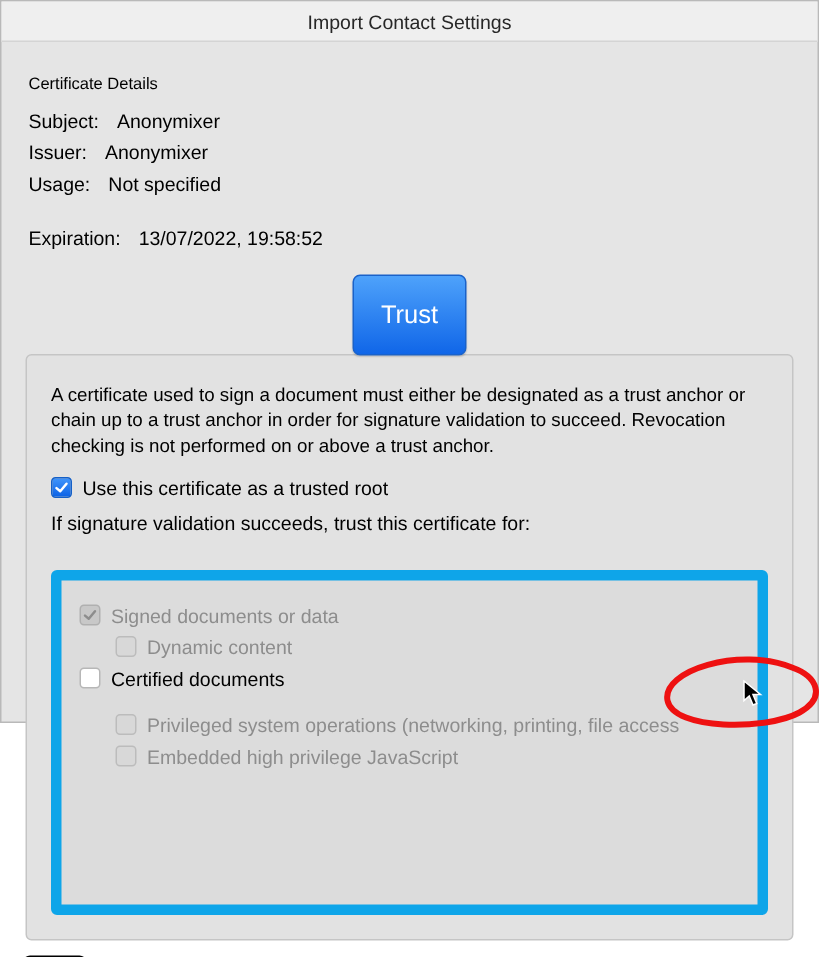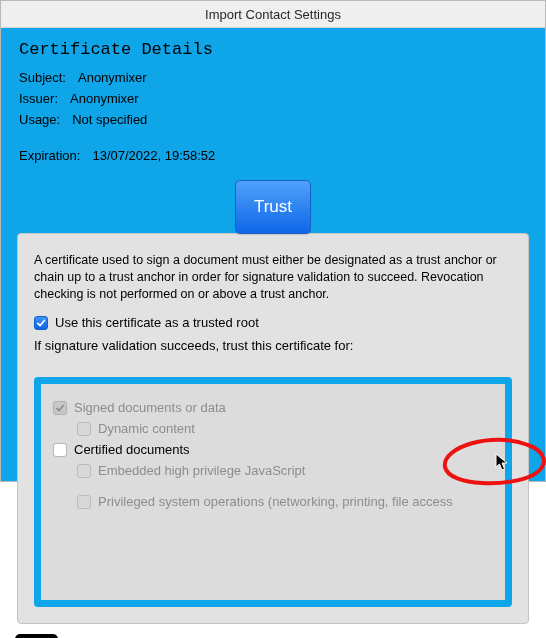--- a/index.html
+++ b/index.html
@@ -9,21 +9,21 @@
     height: 638px;
     font-family: -apple-system, "Helvetica Neue", Arial, sans-serif;
     font-size: 13px;
     color: #000;
     background: #fff;
     overflow: hidden;
   }
   .window {
     width: 546px;
     height: 482px;
-    background: #0ea5e9;
+    background: #e5e5e5;
     border: 1px solid #b9b9b9;
     box-sizing: border-box;
     display: flex;
     flex-direction: column;
     position: relative;
   }
   .titlebar {
     text-align: center;
     font-size: 13px;
     color: #272727;
@@ -31,24 +31,23 @@
     border-bottom: 1px solid #d4d4d4;
     background: #efefef;
   }
   .content {
     flex: 1;
     padding: 10px 16px 0 16px;
     display: flex;
     flex-direction: column;
   }
   .section-title {
-    font-size: 17px;
-    color: #000;
-    margin: 2px 0 8px 2px;
-    font-family: Liberation Mono, monospace;
+    font-size: 11px;
+    color: #000;
+    margin: 12px 0 8px 2px;
   }
   .kv-row {
     display: flex;
     margin: 3px 0 3px 2px;
     font-size: 13px;
   }
   .kv-label {
     color: #000;
   }
   .kv-value {
@@ -86,21 +85,21 @@
     position: relative;
   }
   .panel-desc {
     font-size: 12.5px;
     color: #000;
     line-height: 1.35;
     margin-bottom: 12px;
   }
   .chk-row {
     display: flex;
-    align-items: flex-end;
+    align-items: flex-start;
     font-size: 13px;
     margin: 6px 0;
   }
   .chk {
     width: 14px;
     height: 14px;
     border-radius: 3px;
     margin-right: 7px;
     box-sizing: border-box;
     display: inline-flex;
@@ -244,27 +243,27 @@
           <span>Signed documents or data</span>
         </div>
         <div class="chk-row indent">
           <span class="chk gray"></span>
           <span>Dynamic content</span>
         </div>
         <div class="chk-row active">
           <span class="chk white"></span>
           <span>Certified documents</span>
         </div>
+        <div class="chk-row indent gap-top">
+          <span class="chk gray"></span>
+          <span>Privileged system operations (networking, printing, file access</span>
+        </div>
         <div class="chk-row indent">
           <span class="chk gray"></span>
           <span>Embedded high privilege JavaScript</span>
-        </div>
-        <div class="chk-row indent gap-top">
-          <span class="chk gray"></span>
-          <span>Privileged system operations (networking, printing, file access</span>
         </div>
       </div>
     </div>
 
   </div>
 
   <div class="footer">
     <button class="btn">Help</button>
     <div class="spacer"></div>
     <span style="width:10px;display:inline-block"></span>

